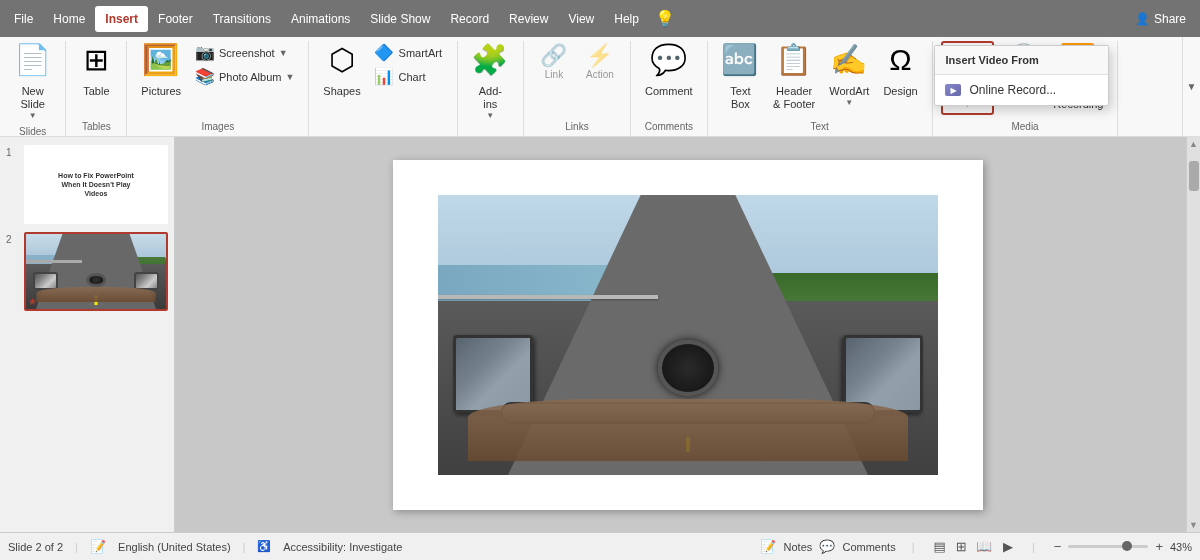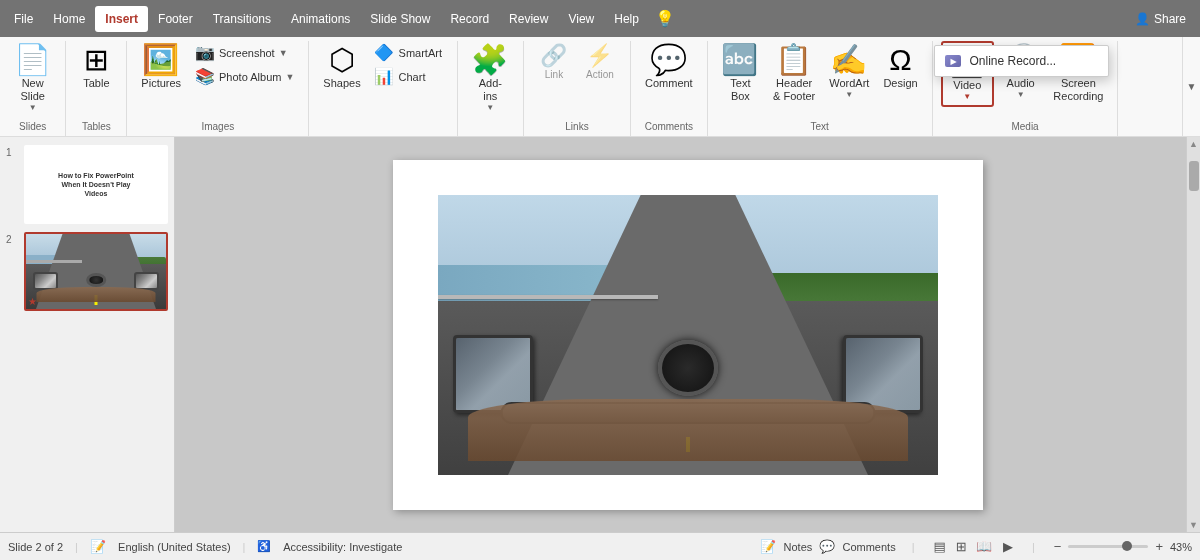--- a/index.html
+++ b/index.html
@@ -79,21 +79,21 @@
       flex-direction: column;
       align-items: center;
       padding: 4px 6px;
       cursor: pointer;
       border-radius: 3px;
       min-width: 44px;
     }
     .ribbon-btn .icon { font-size: 22px; line-height: 1; margin-bottom: 2px; }
     .ribbon-btn .label { font-size: 10px; color: #333; text-align: center; line-height: 1.2; }
     .ribbon-btn.large .icon { font-size: 30px; }
-    .ribbon-btn.large .label { font-size: 11px; }
+    .ribbon-btn.large .label { font-size: 11px; margin-top: 8px; }
     .ribbon-btn-group {
       display: flex;
       flex-direction: column;
       gap: 1px;
     }
     .ribbon-btn-sm {
       display: flex;
       align-items: center;
       gap: 4px;
       padding: 2px 6px;
@@ -571,20 +571,21 @@
         <div style="font-size:8px; color:#666;">▼</div>
       </div>
       <div class="ribbon-btn large">
         <div class="icon">⏺️</div>
         <div class="label">Screen<br>Recording</div>
       </div>
     </div>
     <div class="ribbon-group-label">Media</div>
 
     <div class="dropdown-panel">
+      <div class="dropdown-panel-header">Insert Video From</div>
       <div class="dropdown-item">
         <span class="vid-icon">▶</span>
         <span>Online Record...</span>
       </div>
     </div>
   </div>
 
   <div class="ribbon-expand">▼</div>
 </div>
 

